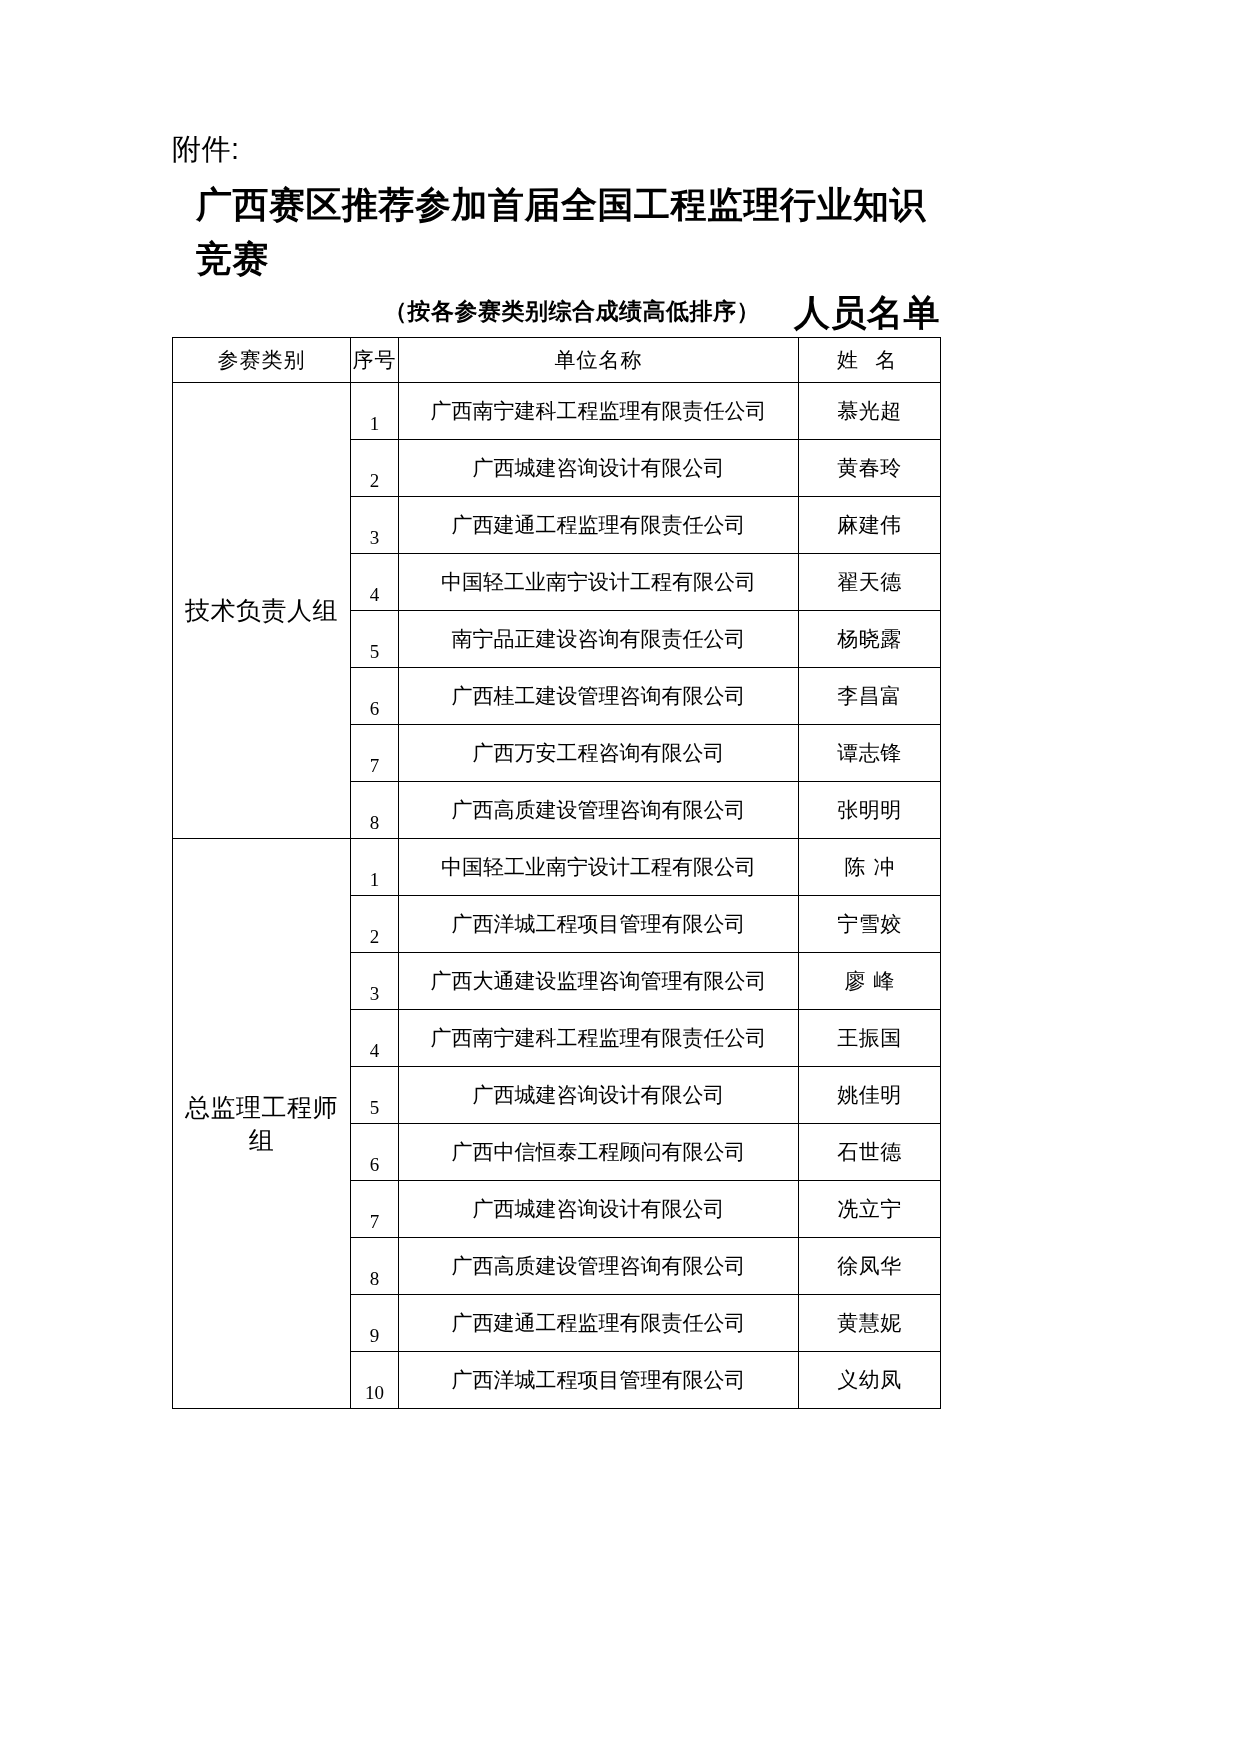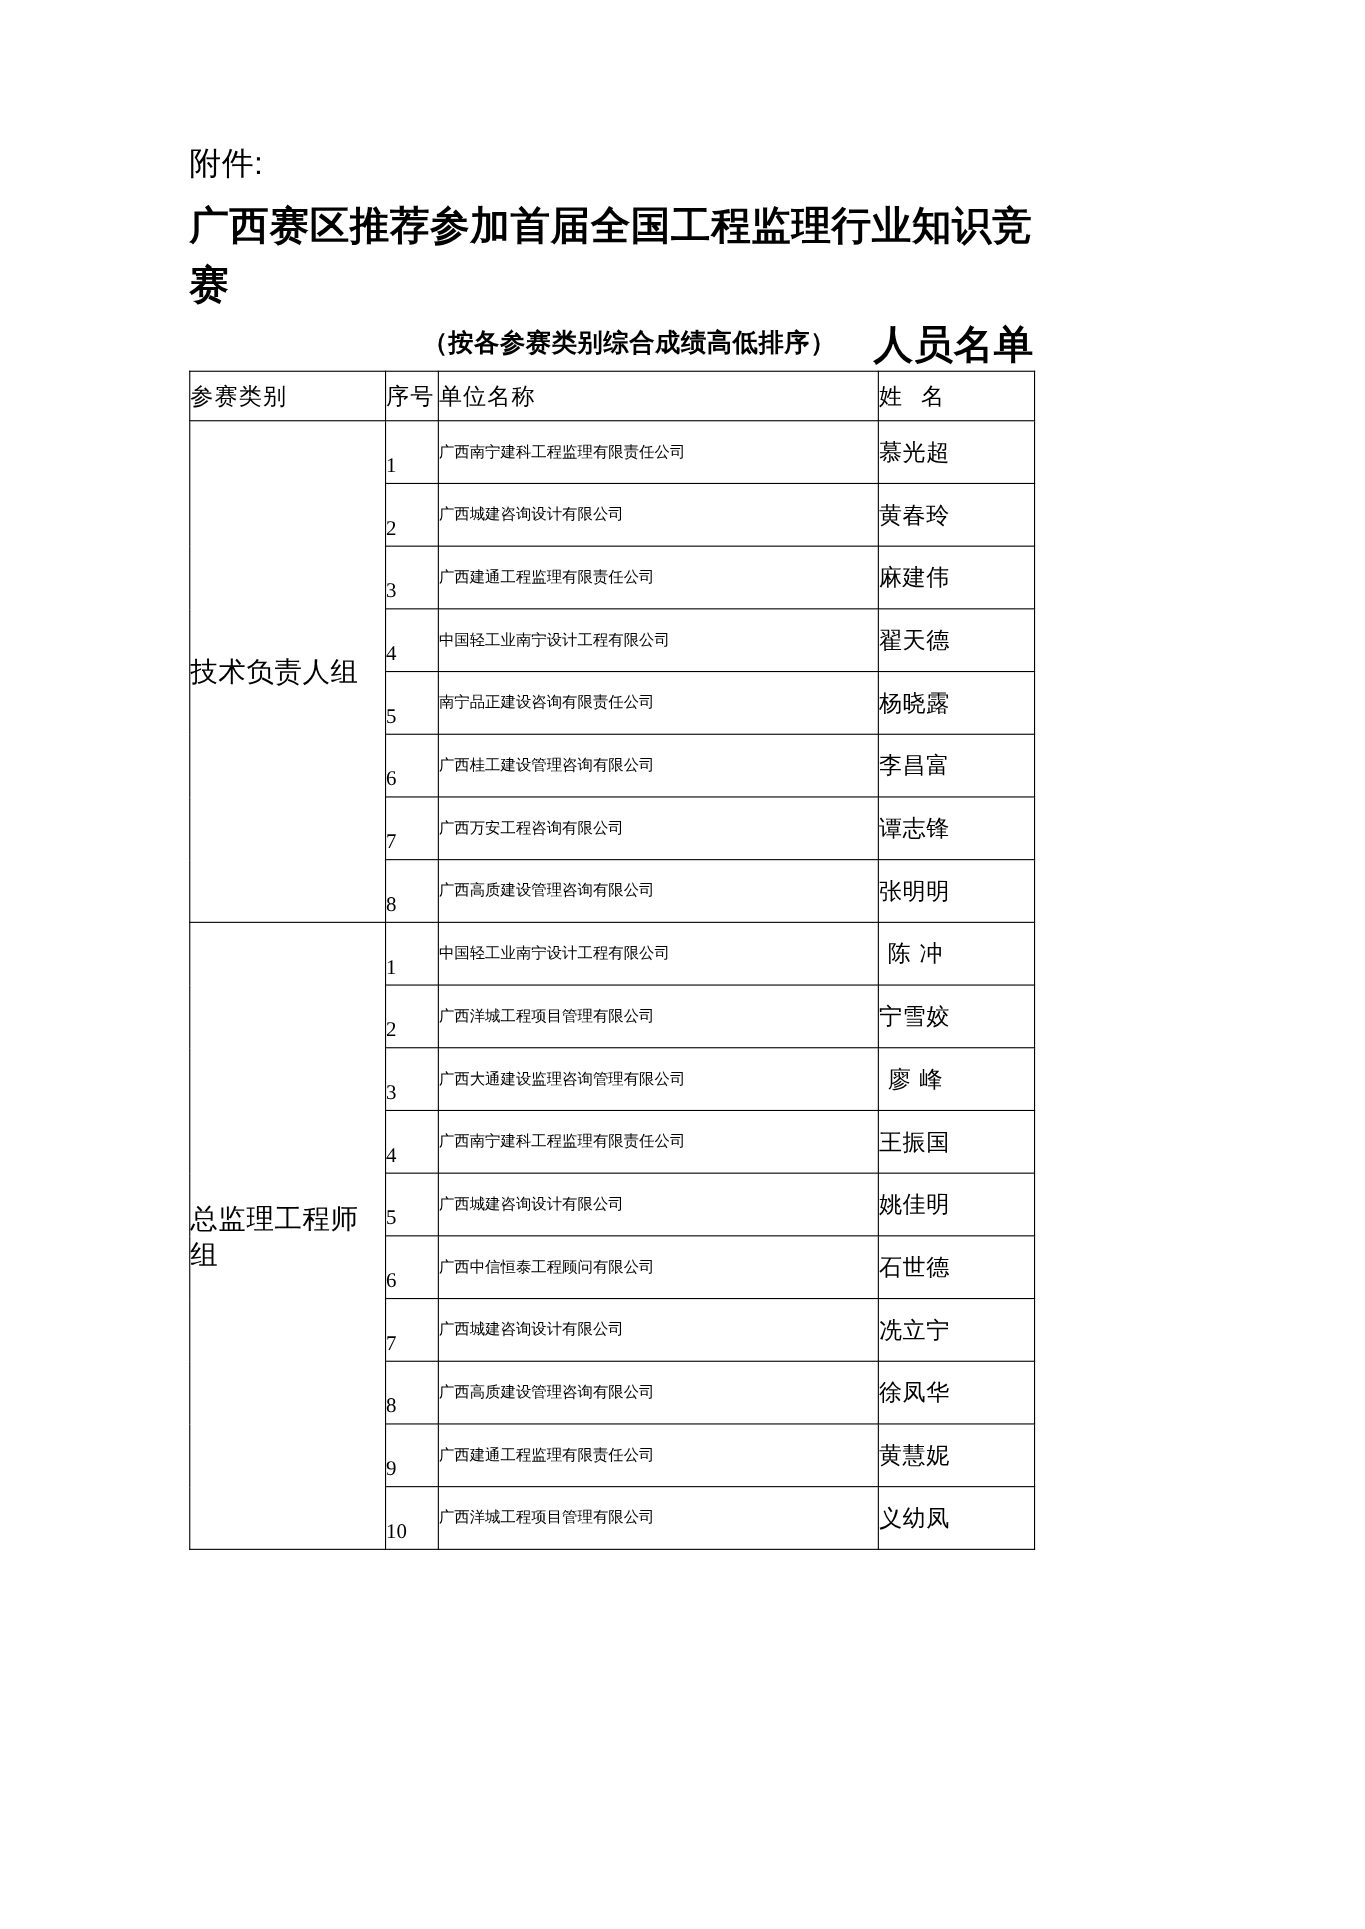--- a/index.html
+++ b/index.html
@@ -38,21 +38,21 @@
     left: 172px;
     top: 178px;
     width: 768px;
     text-align: center;
     font-size: 36px;
     line-height: 1.5;
     font-weight: 700;
     font-family: "Liberation Sans", "DejaVu Sans", sans-serif;
     letter-spacing: 0.5px;
   }
-  .doc-title .line1 { display: block; text-align: left; }
+  .doc-title .line1 { display: block; text-align: left; margin-left: 24px; }
   .doc-title .line2 { display: block; text-align: right; }
   .doc-subtitle {
     position: absolute;
     left: 188px;
     top: 296px;
     width: 768px;
     text-align: center;
     font-size: 23px;
     font-weight: 700;
     font-family: Liberation Mono, monospace;
@@ -63,21 +63,21 @@
     left: 172px;
     top: 337px;
     width: 768px;
     border-collapse: collapse;
     table-layout: fixed;
     font-size: 21px;
   }
   table.roster td, table.roster th {
     border: 1.6px solid #000000;
     padding: 0;
-    text-align: left;
+    text-align: center;
     vertical-align: middle;
     font-weight: 400;
     font-family: "Liberation Serif", "DejaVu Serif", serif;
   }
   .col-cat   { width: 178px; }
   .col-no    { width: 48px;  }
   .col-org   { width: 400px; }
   .col-name  { width: 142px; }
 
   thead td {
@@ -89,21 +89,21 @@
   tbody td {
     height: 52px;
     font-size: 21px;
   }
   tbody td.no {
     font-size: 19px;
     vertical-align: bottom;
     padding-bottom: 4px;
     font-family: "Liberation Serif", "DejaVu Serif", serif;
   }
-  tbody td.org { font-size: 14px; letter-spacing: 0px; }
+  tbody td.org { font-size: 21px; letter-spacing: 0px; }
   tbody td.name { font-size: 21px; letter-spacing: 0.5px; }
   tbody td.name.spaced { letter-spacing: 8px; padding-left: 8px; margin-left: 36px; }
   td.group-label {
     font-size: 25px;
     letter-spacing: 0.5px;
   }
 </style>
 </head>
 <body>
 

